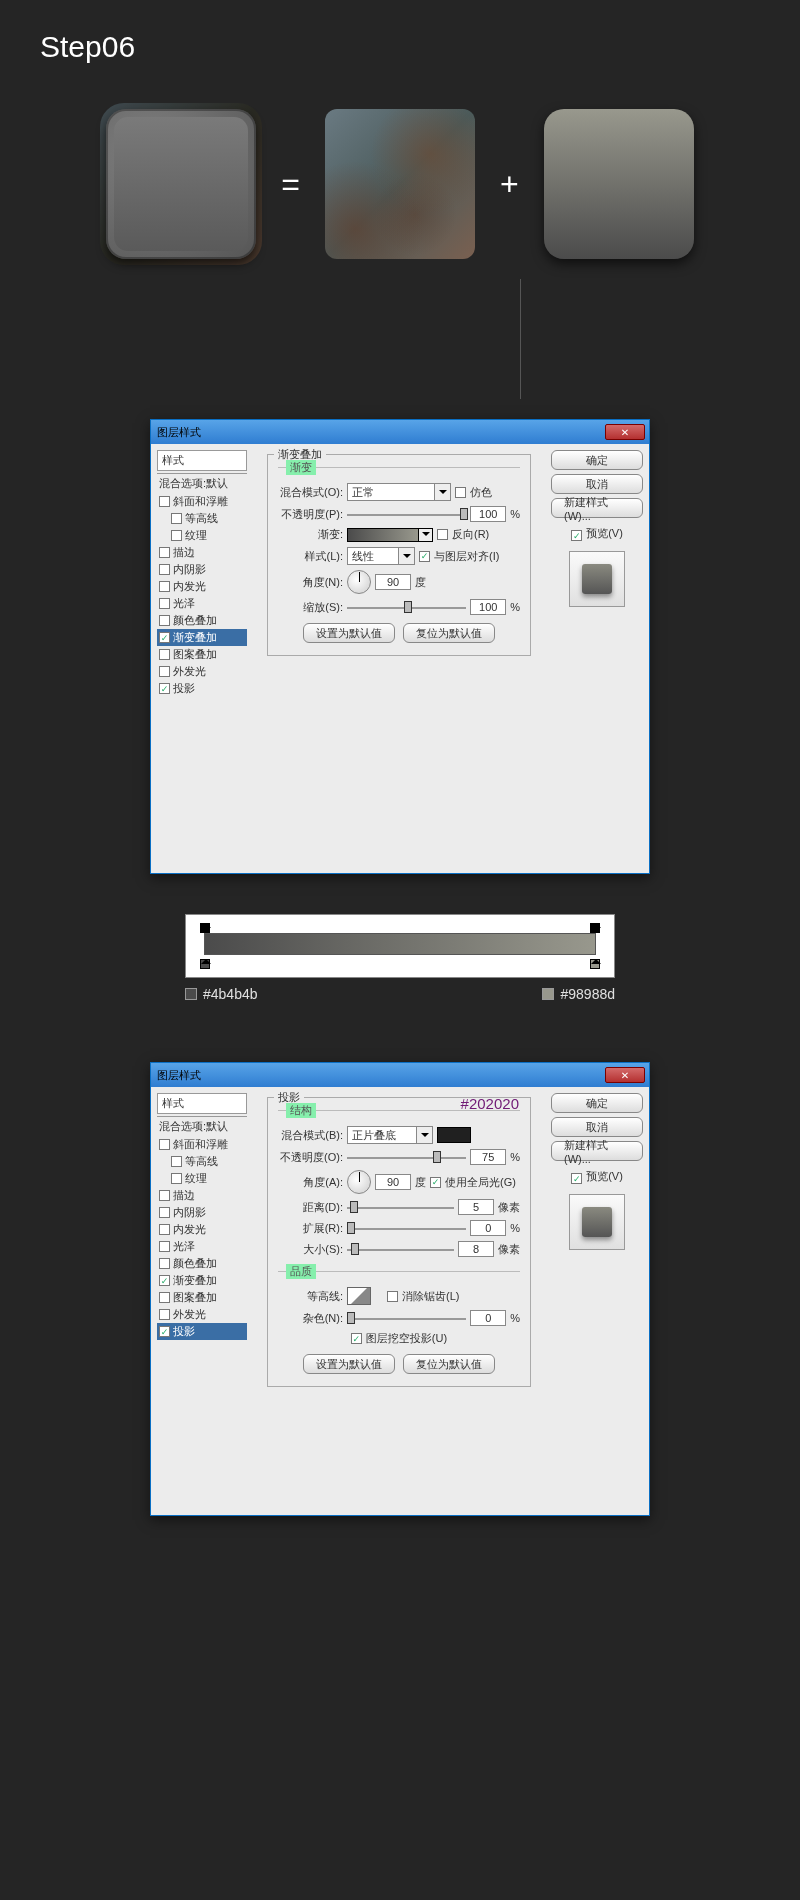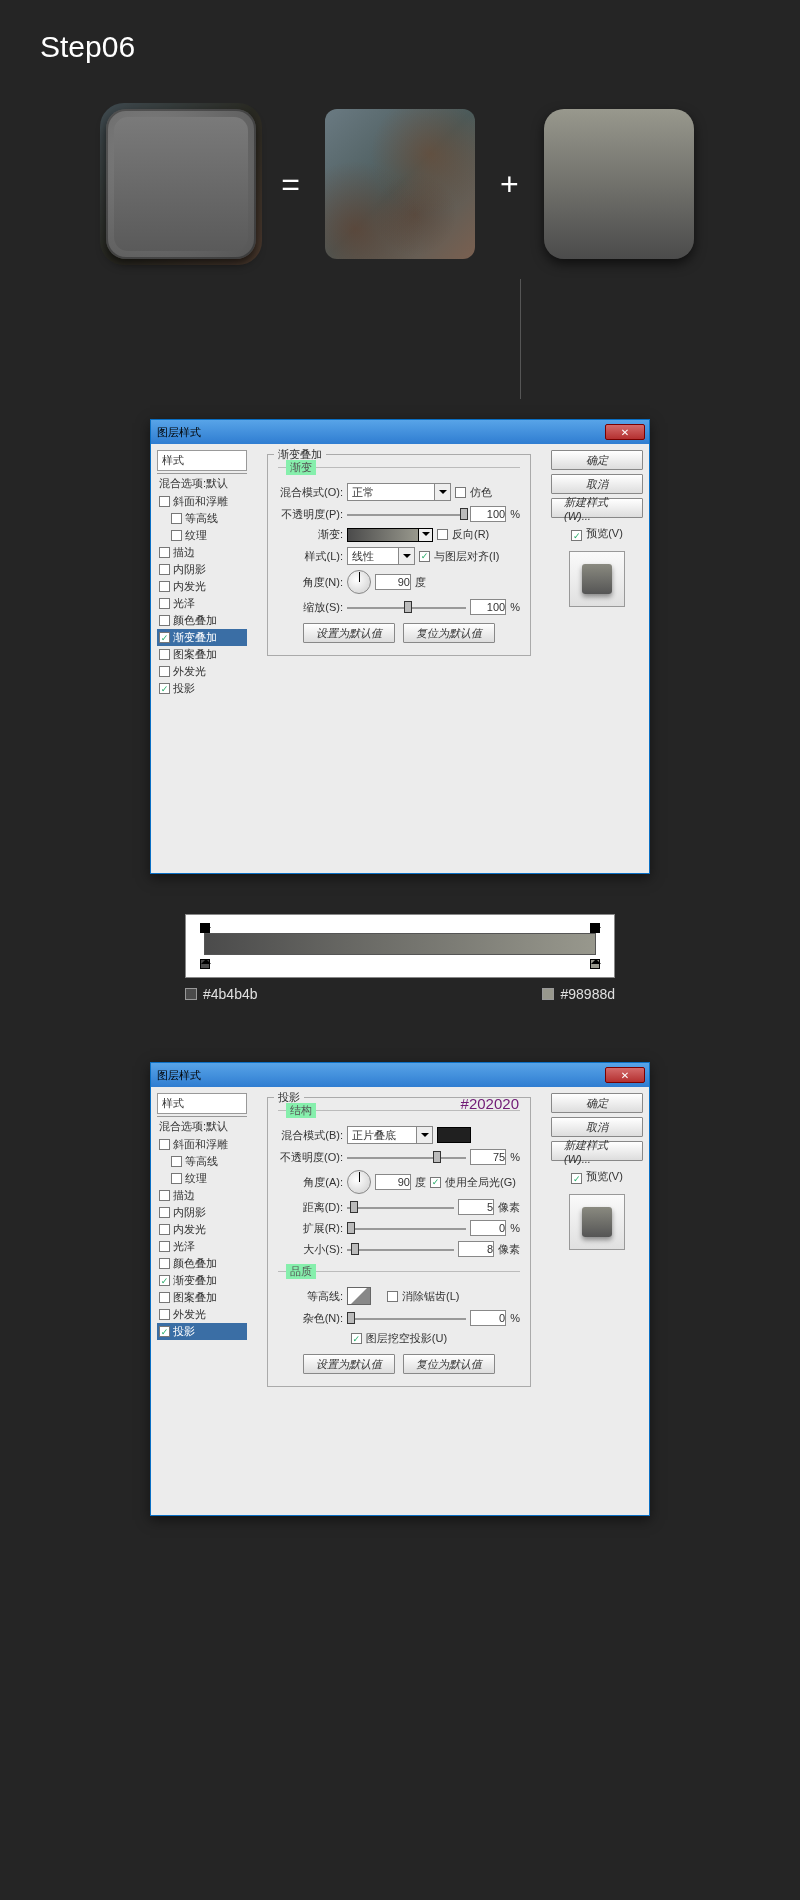--- a/index.html
+++ b/index.html
@@ -58,23 +58,23 @@
   .sub-legend { position:absolute; top:-8px; left:8px; background:#86efac; padding:0 4px; font-size:11px; color:#555;}
   .frow { display:flex; align-items:center; gap:4px; margin:5px 0; font-size:11px; }
   .frow .lbl { width:65px; text-align:right; }
   .sel { height:18px; border:1px solid #888; background:#fff; font-size:11px; display:flex; align-items:center; padding:0 4px; position:relative; }
   .sel .dd { position:absolute; right:0; top:0; width:16px; height:100%; border-left:1px solid #888; display:flex; align-items:center; justify-content:center; background:#eee;}
   .sel .dd::after { content:""; border:4px solid transparent; border-top-color:#000; margin-top:4px; }
   .color-swatch { width:34px; height:16px; border:1px solid #000; }
   .slider { flex:1; height:16px; position:relative; max-width:120px; }
   .slider-track { height:2px; background:#999; position:absolute; top:50%; left:0; right:0; }
   .slider-thumb { width:8px; height:12px; background:#bbb; border:1px solid #333; position:absolute; top:2px; }
-  .num-input { width:36px; height:16px; border:1px solid #888; background:#fff; text-align:right; font-size:11px; line-height:14px; }
+  .num-input { width:36px; height:16px; border:1px solid #888; background:#fff; text-align:center; font-size:11px; line-height:14px; }
   .btn-row { display:flex; gap:8px; justify-content:center; margin-top:8px; }
-  .btn { height:20px; padding:0 12px; border:1px solid #888; background:linear-gradient(#fff,#ddd); border-radius:1px; font-size:11px; display:flex; align-items:center; cursor:pointer;font-style:italic; }
+  .btn { height:20px; padding:0 12px; border:1px solid #888; background:linear-gradient(#fff,#ddd); border-radius:6px; font-size:11px; display:flex; align-items:center; cursor:pointer; }
   .dial { width:24px; height:24px; border:1px solid #888; border-radius:50%; background:radial-gradient(circle at 40% 40%,#fff,#ccc); position:relative; }
   .dial::after { content:""; position:absolute; width:1px; height:10px; background:#000; left:50%; top:1px; transform-origin:bottom; }
   .grad-bar { width:86px; height:14px; border:1px solid #000; position:relative; display:flex; align-items:center;}
   .grad-bar-inner { flex:1; height:100%; background:linear-gradient(90deg,#4b4b4b,#98988d); }
   .grad-dd { width:14px; height:100%; border-left:1px solid #000; background:#eee; display:flex; align-items:center; justify-content:center;}
   .grad-dd::after { content:""; border:4px solid transparent; border-top-color:#000; margin-top:3px; }
   .contour-swatch { width:24px; height:18px; border:1px solid #666; background:linear-gradient(135deg,#fff 48%,#888 52%); }
 
   .right-panel { width:92px; display:flex; flex-direction:column; gap:4px; align-items:stretch; }
   .right-panel .btn { justify-content:center; }

